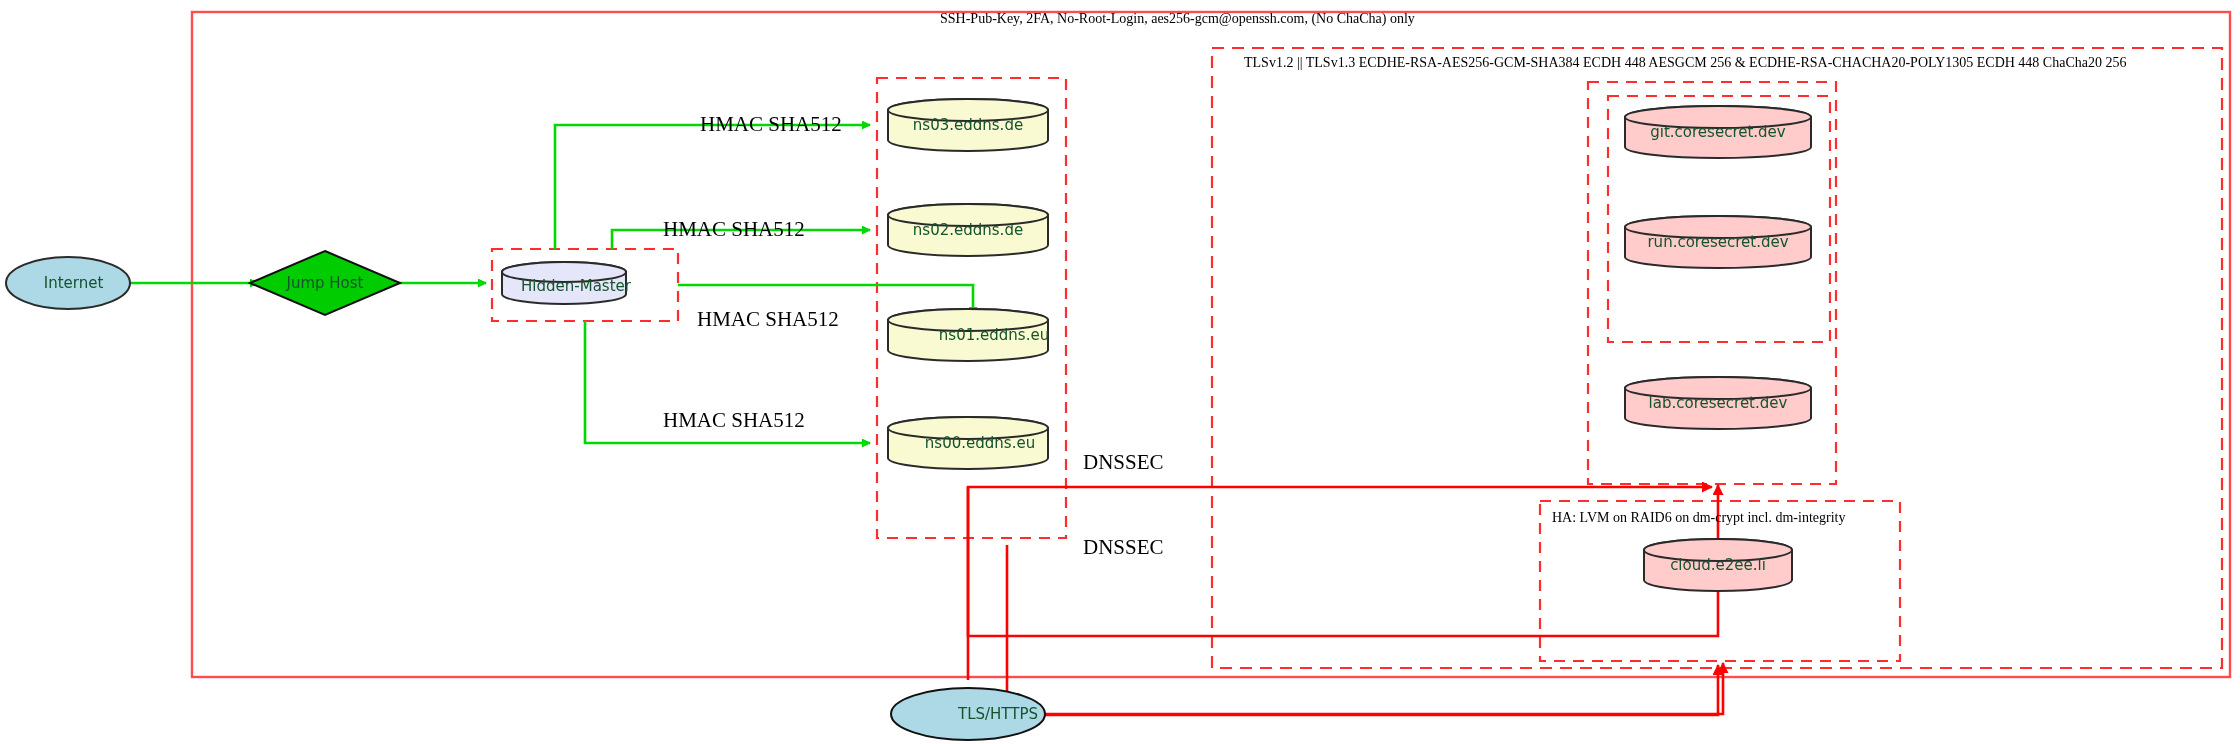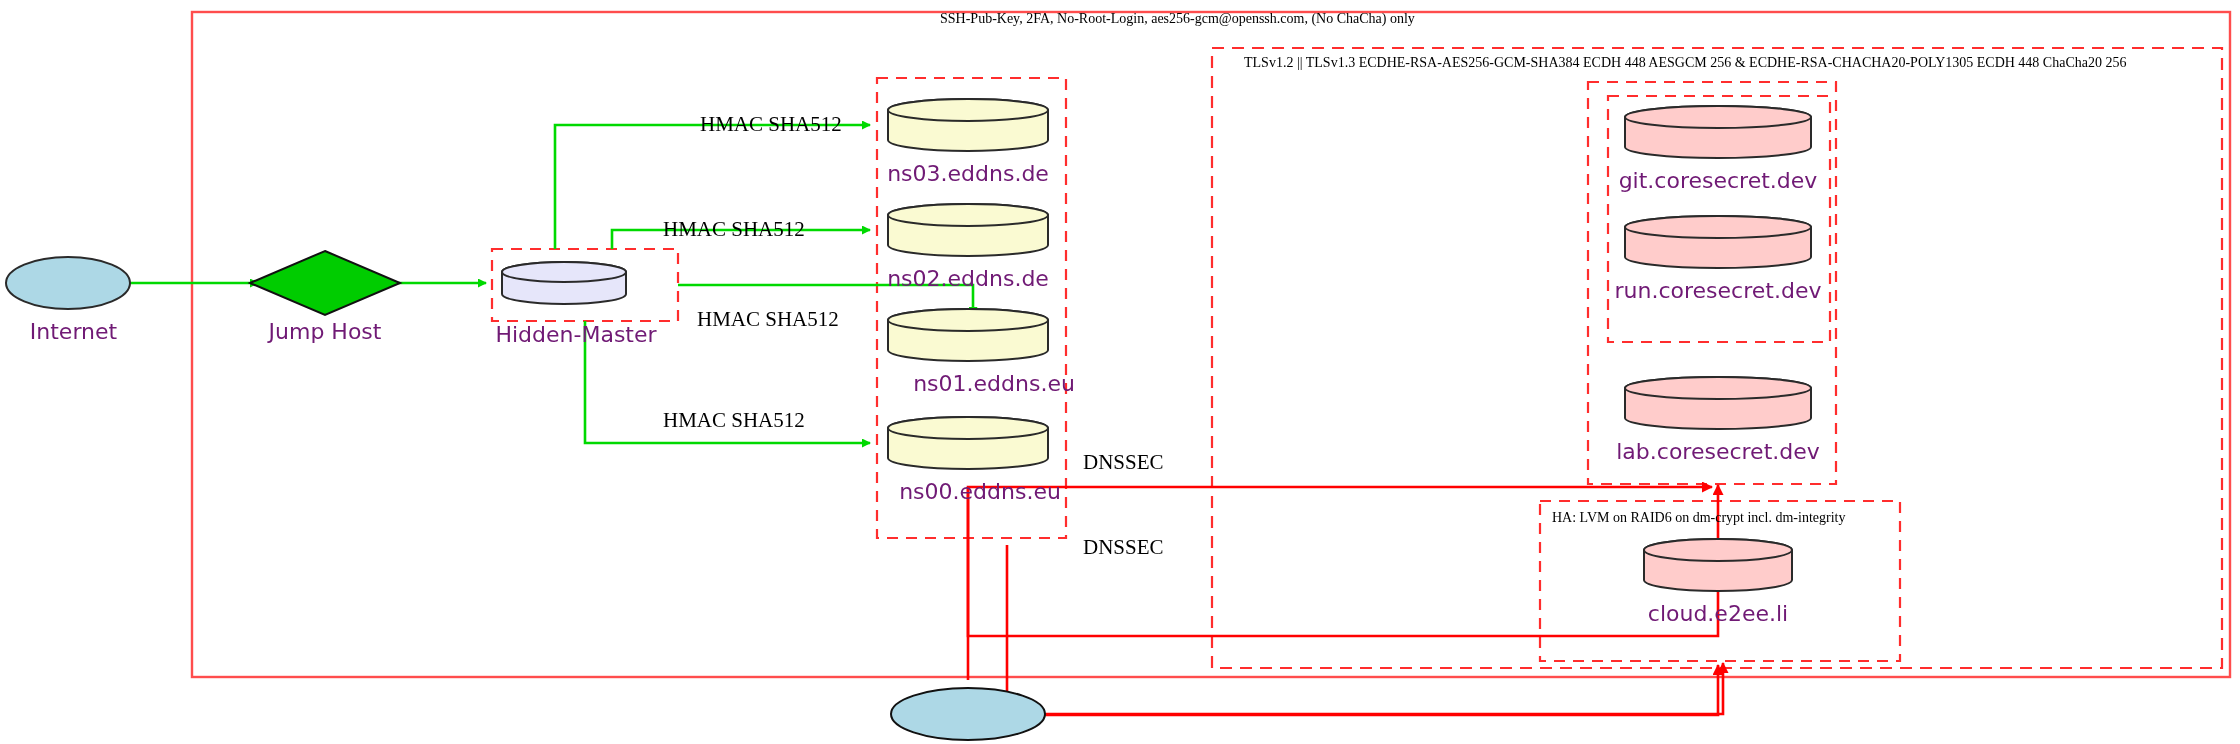--- a/index.html
+++ b/index.html
@@ -4,23 +4,22 @@
 <style>
   html,body{margin:0;padding:0;background:#ffffff;}
   body{font-family:"Liberation Sans",sans-serif;}
   #canvas{position:relative;width:2240px;height:744px;background:#fff;overflow:hidden;text-decoration:underline;}
   svg.layer{position:absolute;left:0;top:0;width:2240px;height:744px;}
 
   .node-label{
     position:absolute;
     display:flex;align-items:center;justify-content:center;
     font-family:"DejaVu Sans",sans-serif;
-    font-size:22px;color:#701a75;white-space:nowrap;
+    font-size:15px;color:#14532d;white-space:nowrap;
     pointer-events:none;
-    margin-top:48px;
   }
   .edge-label{
     position:absolute;
     font-family:"Liberation Serif",serif;
     font-size:21px;color:#000;white-space:nowrap;
   }
   .cluster-label{
     position:absolute;
     font-family:"Liberation Serif",serif;
     font-size:14px;color:#000;white-space:nowrap;

